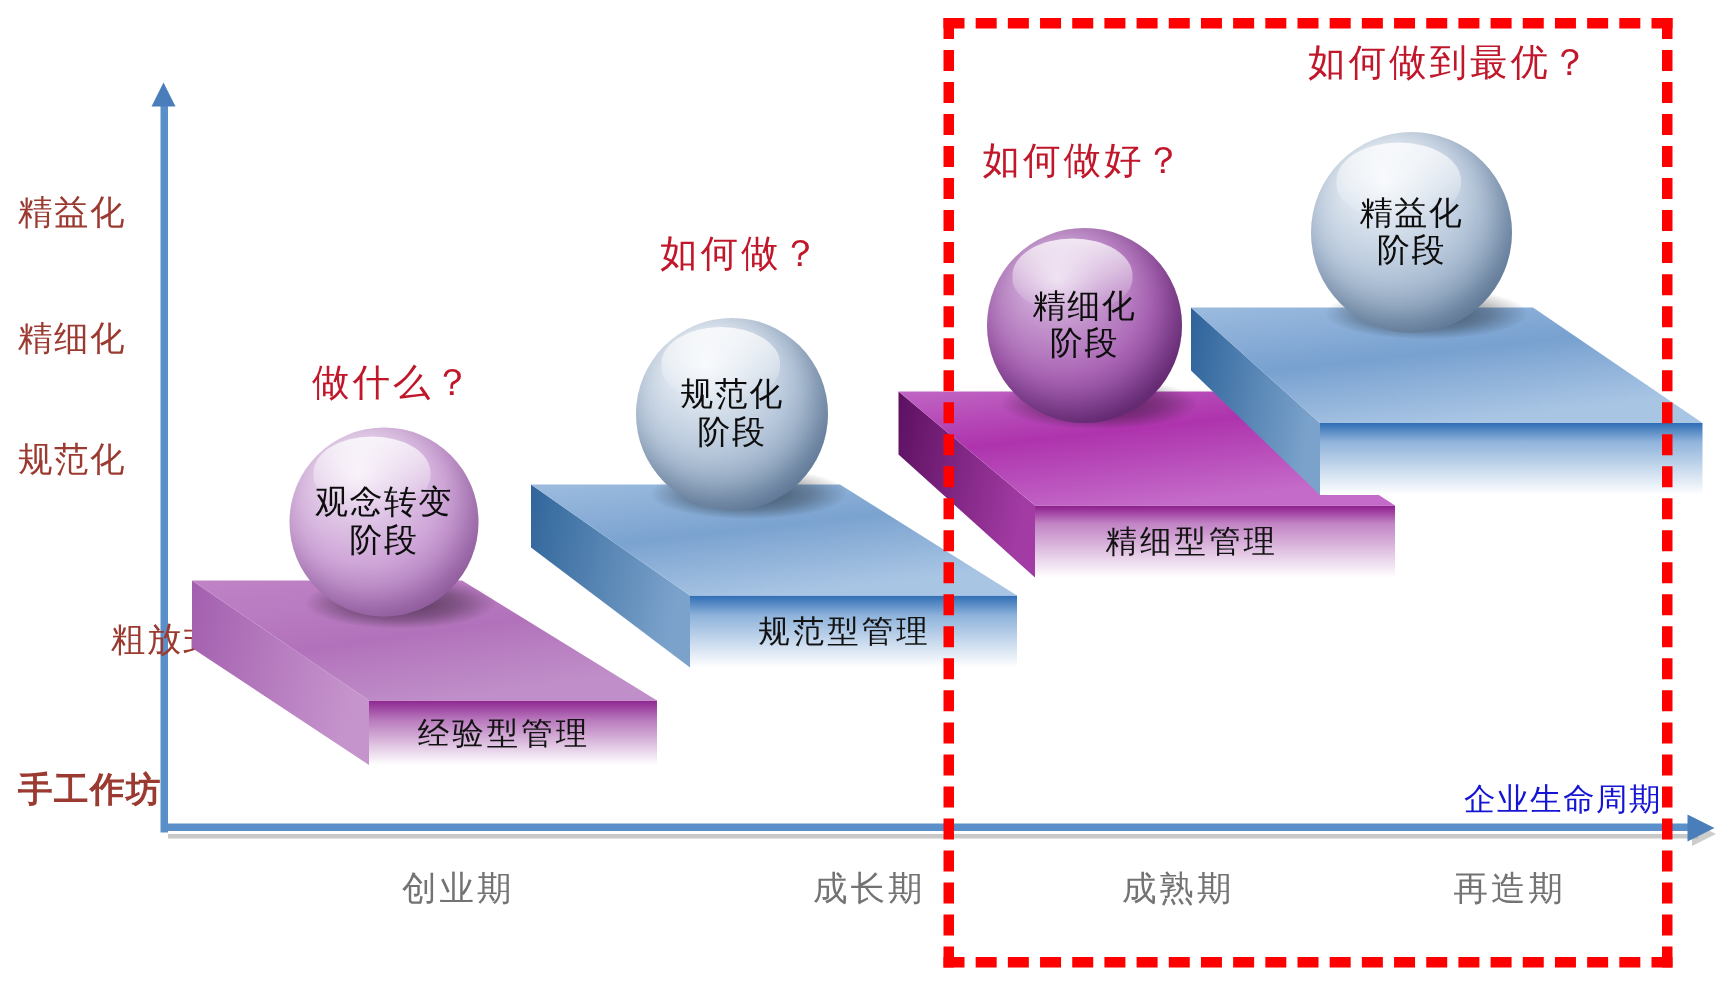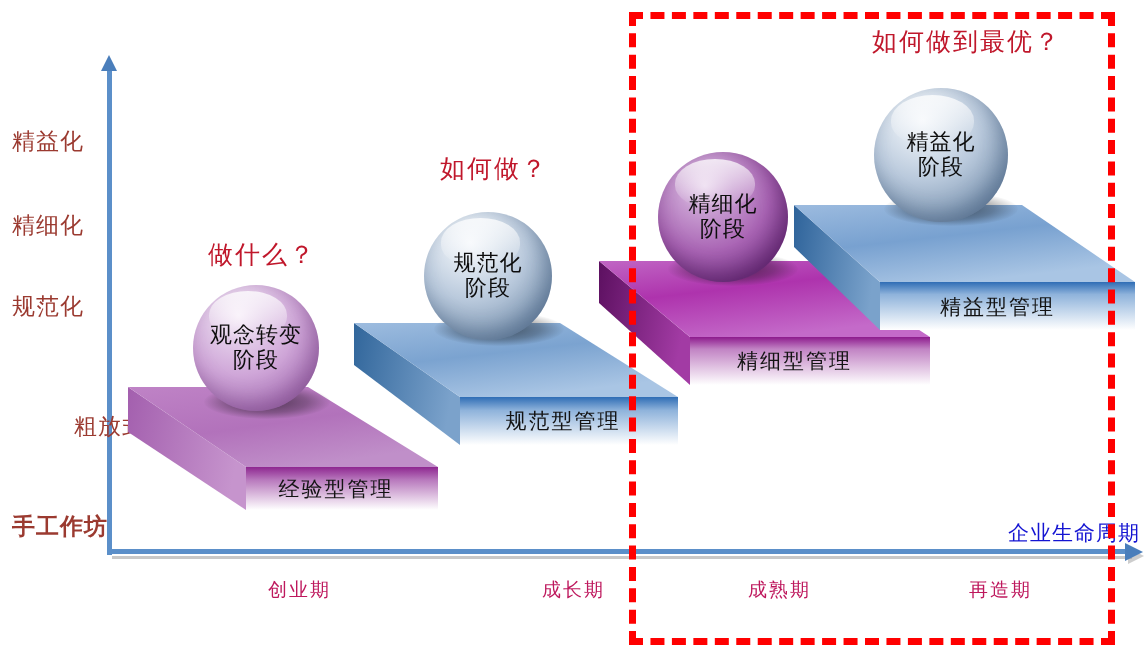--- a/index.html
+++ b/index.html
@@ -48,22 +48,22 @@
     color:#9b3a30;
     font-size:23px;
     letter-spacing:1px;
     white-space:nowrap;
     text-align:left;
   }
 
   
   .xlab{
     position:absolute;
-    color:#be185d;
-    font-size:19px;
+    color:#737373;
+    font-size:23px;
     letter-spacing:2px;
     white-space:nowrap;
   }
 
   .axis-title{
     position:absolute;
     color:#1414d2;
     font-size:21px;
     letter-spacing:1px;
     white-space:nowrap;
@@ -261,20 +261,21 @@
   </div>
 
   <div class="sphere-shadow" style="left:668px;top:252px;width:130px;height:34px;z-index:12;"></div>
   <div class="sphere purple" style="left:658px;top:152px;width:130px;height:130px;z-index:13;">
     <span class="gloss"></span>
     <span class="txt">
       <span>精细化</span><br>
       <span>阶段</span>
     </span>
   </div>
+  <div class="question" style="left:655px;top:90px;">如何做好？</div>
 
   <div class="slab" style="left:790px;top:185px;width:345px;height:145px;z-index:14;">
     <svg width="345" height="145" viewBox="0 0 345 145">
       <defs>
         <linearGradient id="b4top" x1="0" y1="0" x2="0.5" y2="1">
           <stop offset="0%" stop-color="#9cbbdf"></stop>
           <stop offset="50%" stop-color="#78a1d0"></stop>
           <stop offset="100%" stop-color="#a9c5e4"></stop>
         </linearGradient>
         <linearGradient id="b4left" x1="0" y1="0" x2="1" y2="0.2">
@@ -284,35 +285,34 @@
         <linearGradient id="b4front" x1="0" y1="0" x2="0" y2="1">
           <stop offset="0%" stop-color="#2f6db5"></stop>
           <stop offset="26%" stop-color="#8fb3db"></stop>
           <stop offset="100%" stop-color="#ffffff"></stop>
         </linearGradient>
       </defs>
       <polygon points="90,97 345,97 345,145 90,145" fill="url(#b4front)"></polygon>
       <polygon points="4,20 90,97 90,145 4,62" fill="url(#b4left)"></polygon>
       <polygon points="4,20 232,20 345,97 90,97" fill="url(#b4top)"></polygon>
     </svg>
-    <div class="slab-label" style="left:100px;top:108px;width:215px;">精益型管理</div>
   </div>
 
   <div class="sphere-shadow" style="left:884px;top:192px;width:134px;height:34px;z-index:15;"></div>
   <div class="sphere steel" style="left:874px;top:88px;width:134px;height:134px;z-index:16;">
     <span class="gloss"></span>
     <span class="txt">
       <span>精益化</span><br>
       <span>阶段</span>
     </span>
   </div>
   <div class="question" style="left:872px;top:25px;font-family:Liberation Serif, serif;">如何做到最优？</div>
 
   <div class="xlab" style="left:268px;top:577px;">创业期</div>
   <div class="xlab" style="left:511px;top:577px;margin-left:31px;">成长期</div>
   <div class="xlab" style="left:748px;top:577px;">成熟期</div>
   <div class="xlab" style="left:969px;top:577px;">再造期</div>
 
-  <div class="axis-title" style="left:976px;top:519px;margin-left:32px;">企业生命周期</div>
+  <div class="axis-title" style="left:976px;top:519px;">企业生命周期</div>
 
   <div class="focus-rect"></div>
 
 </div>
 
 </body></html>

